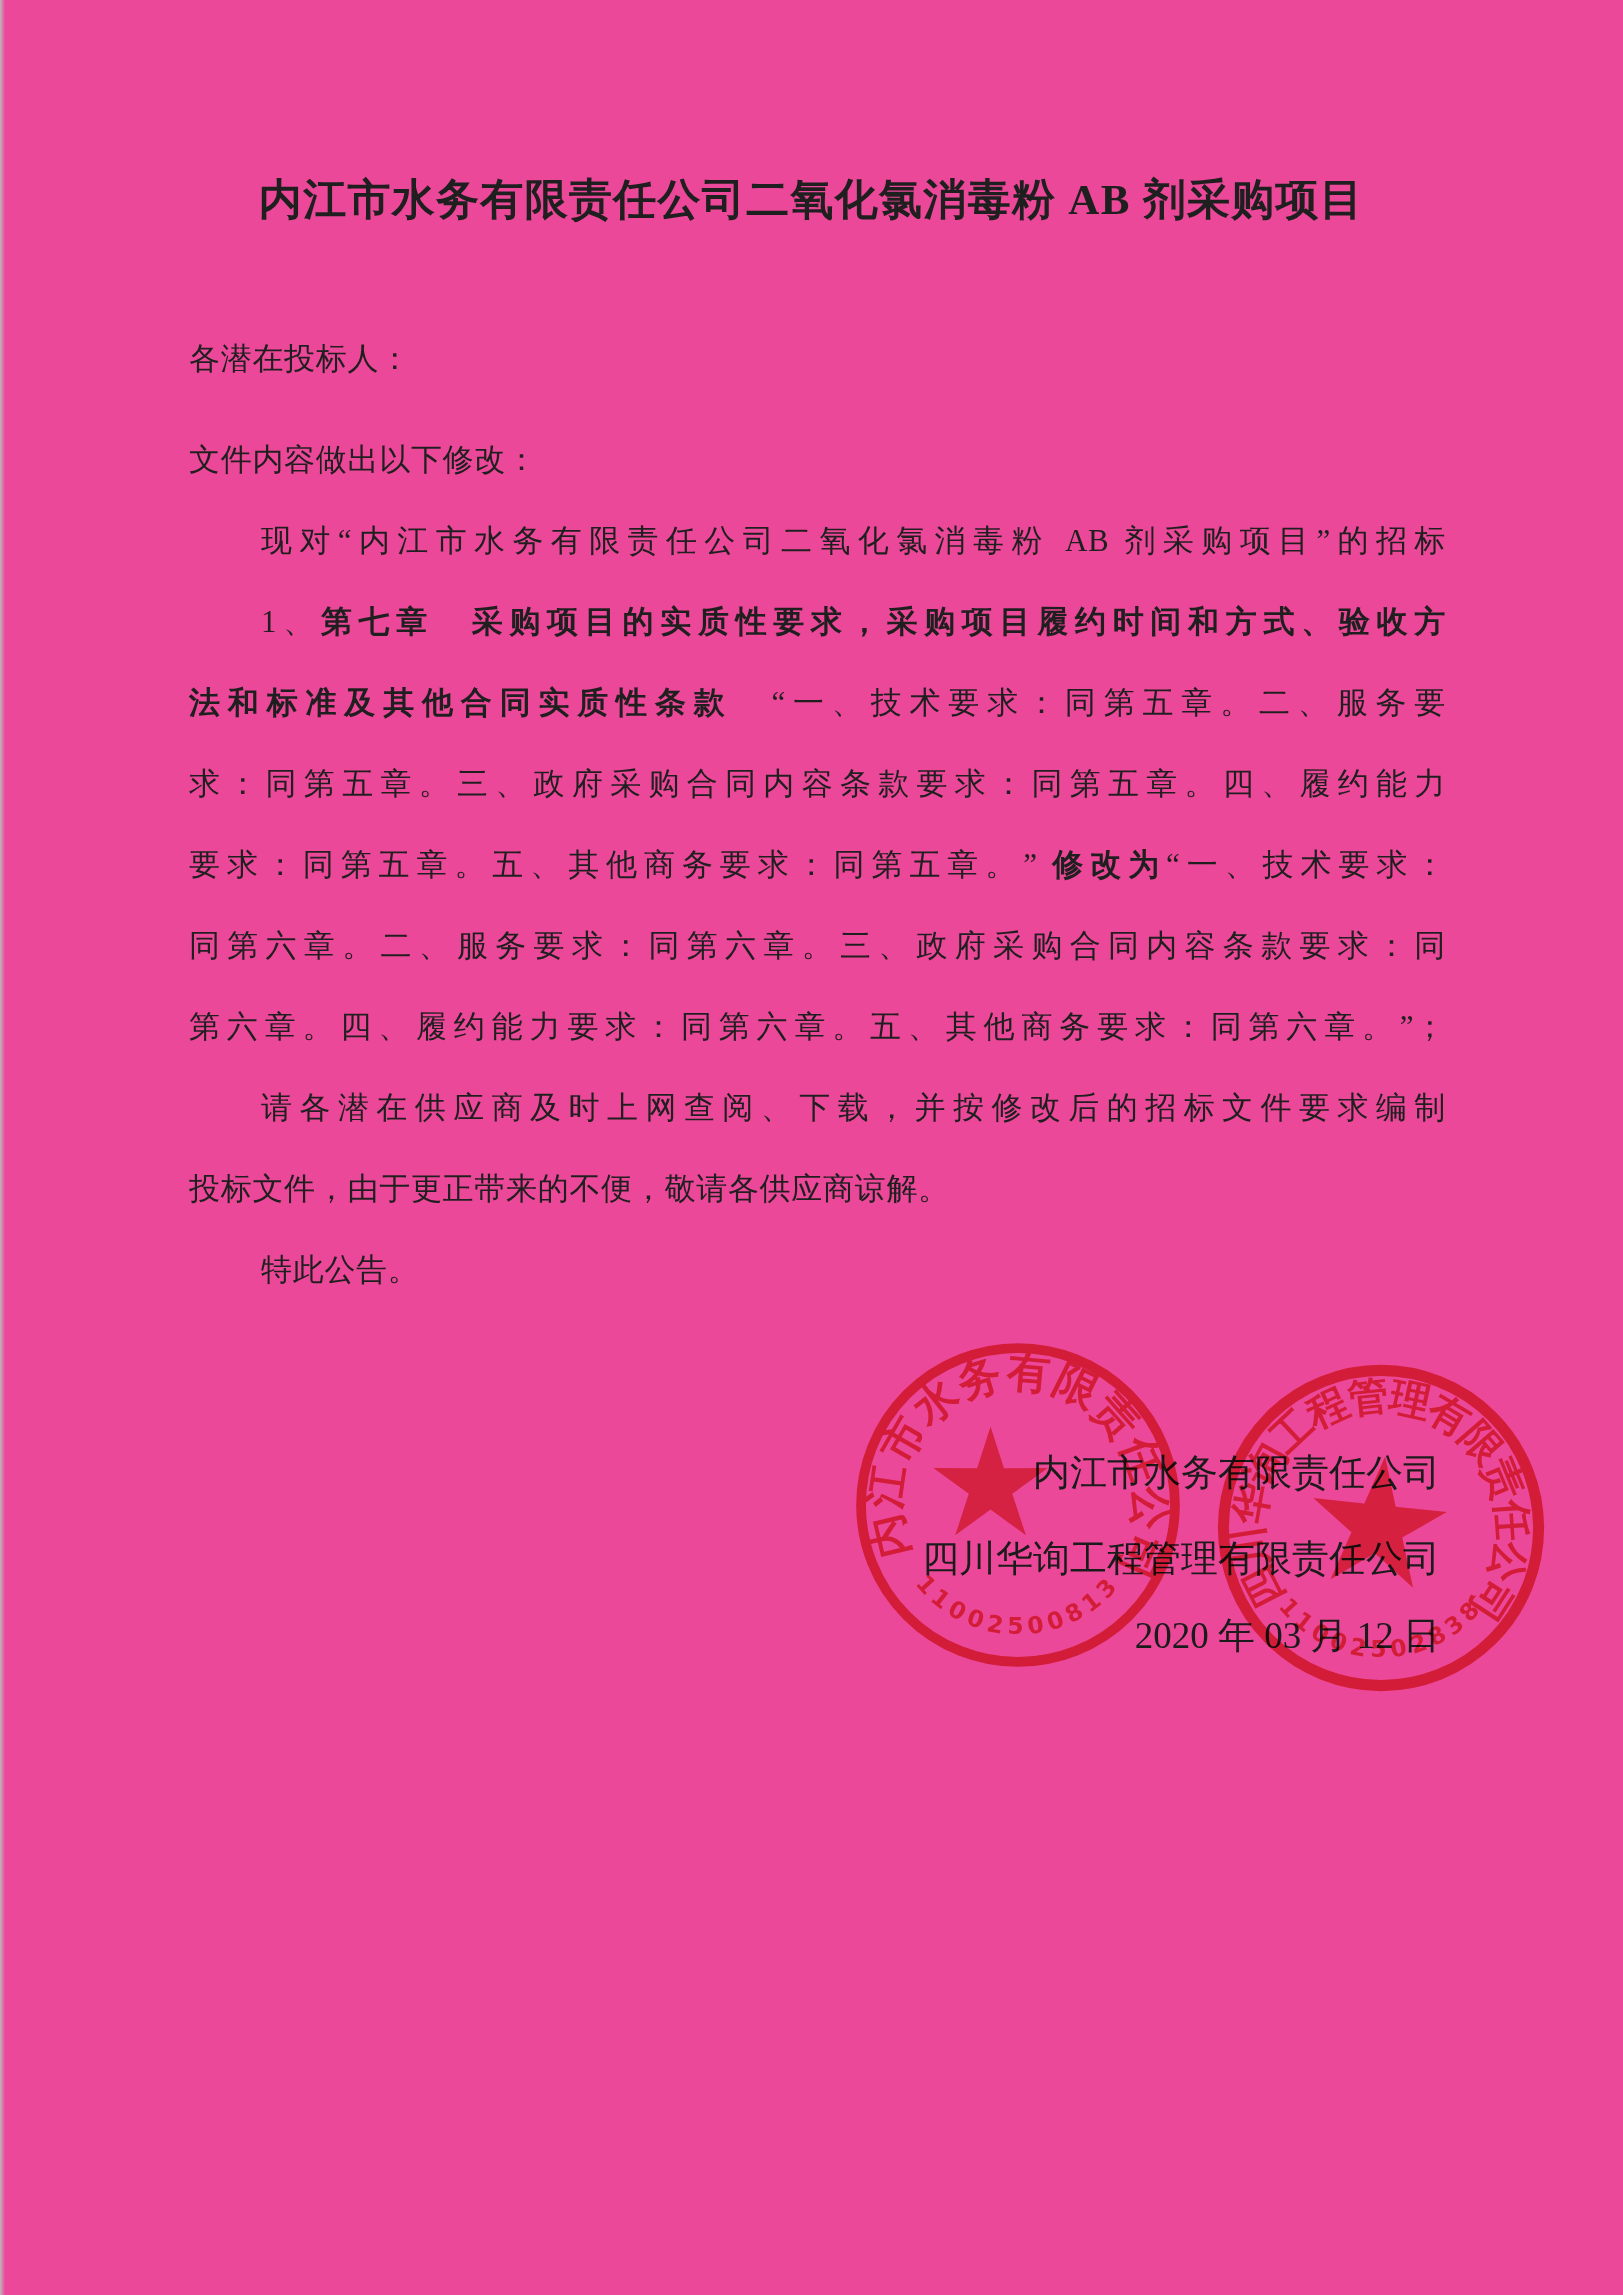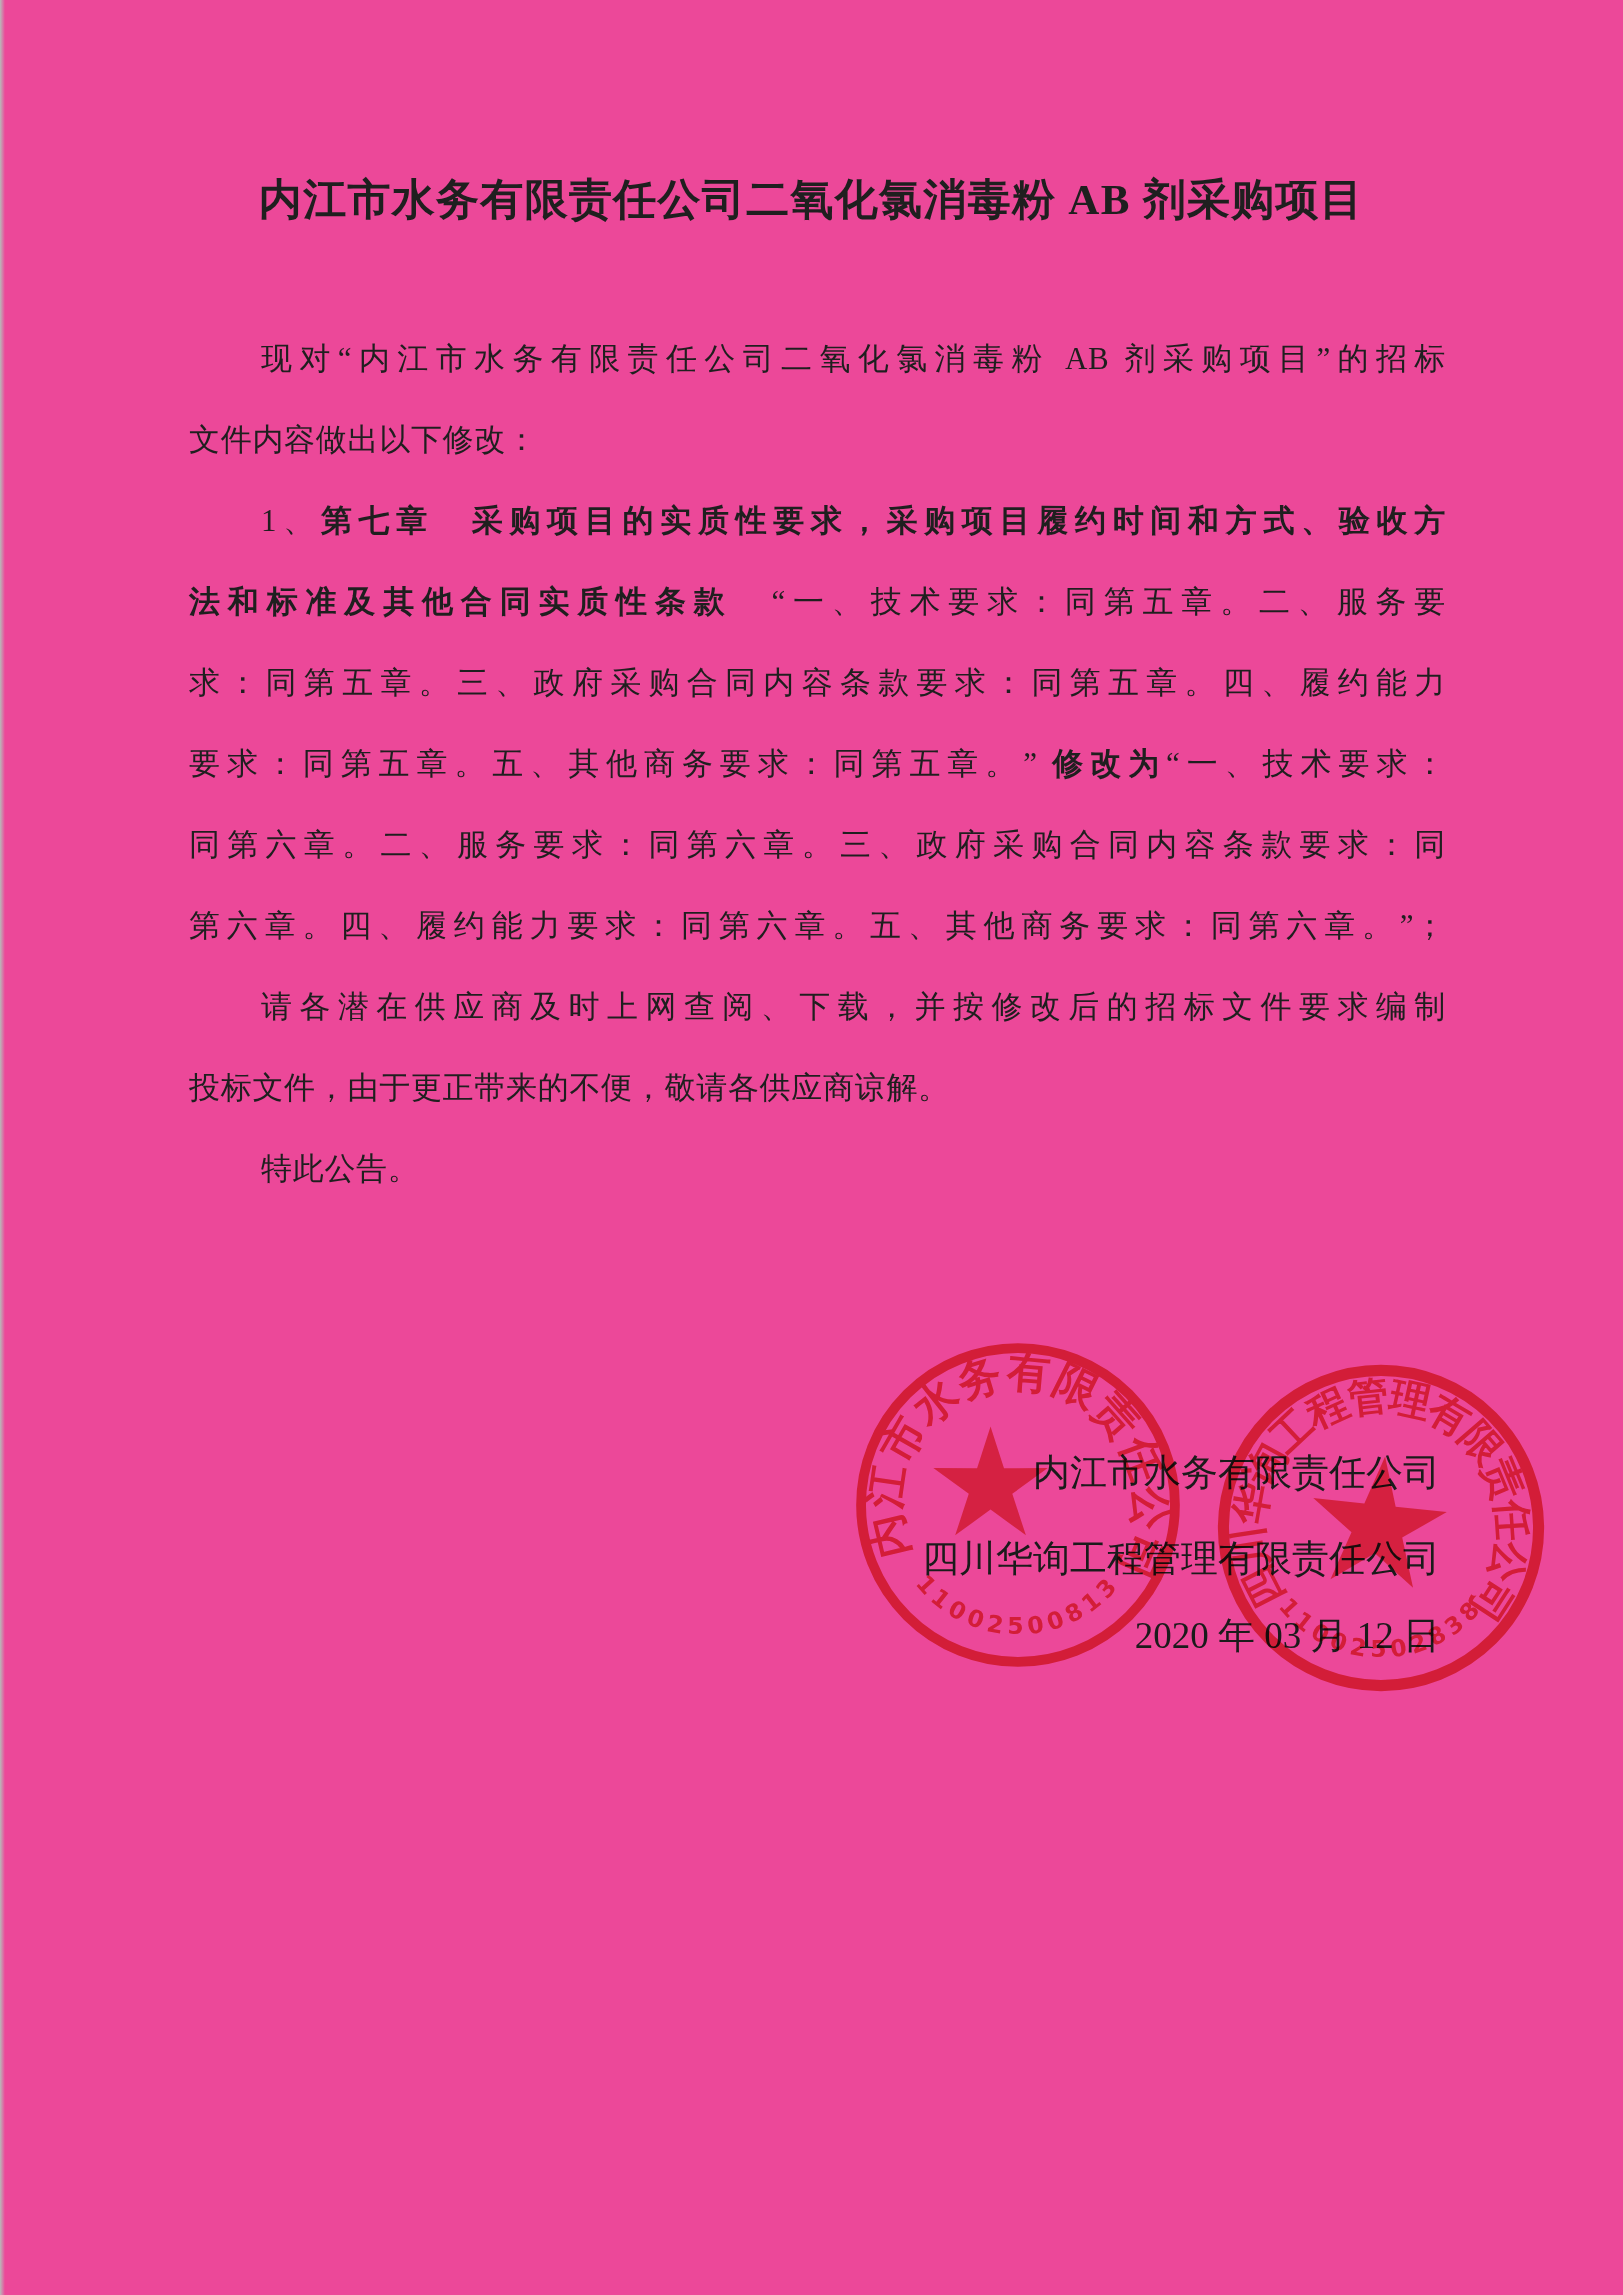--- a/index.html
+++ b/index.html
@@ -78,22 +78,23 @@
 </style>
 </head>
 <body>
 
 <div class="page">
   <div class="scan-edge"></div>
 
   <div class="title title1">内江市水务有限责任公司二氧化氯消毒粉 AB 剂采购项目</div>
 
   <div class="doc-body">
+      <div class="bline gap"><span>各潜在投标人：</span></div>
+      <div class="bline"><span>文件内容做出以下修改：</span></div>
       <div class="bline just ind"><span>现对“内江市水务有限责任公司二氧化氯消毒粉 AB 剂采购项目”的招标</span></div>
-      <div class="bline"><span>文件内容做出以下修改：</span></div>
       <div class="bline just ind"><span>1、</span><span class="bold">第七章　采购项目的实质性要求，采购项目履约时间和方式、验收方</span></div>
       <div class="bline just"><span class="bold">法和标准及其他合同实质性条款</span><span>　“一、技术要求：同第五章。二、服务要</span></div>
       <div class="bline just"><span>求：同第五章。三、政府采购合同内容条款要求：同第五章。四、履约能力</span></div>
       <div class="bline just"><span>要求：同第五章。五、其他商务要求：同第五章。” </span><span class="bold">修改为</span><span>“一、技术要求：</span></div>
       <div class="bline just"><span>同第六章。二、服务要求：同第六章。三、政府采购合同内容条款要求：同</span></div>
       <div class="bline just"><span>第六章。四、履约能力要求：同第六章。五、其他商务要求：同第六章。”；</span></div>
       <div class="bline just ind"><span>请各潜在供应商及时上网查阅、下载，并按修改后的招标文件要求编制</span></div>
       <div class="bline"><span>投标文件，由于更正带来的不便，敬请各供应商谅解。</span></div>
       <div class="bline ind"><span>特此公告。</span></div>
     </div>

